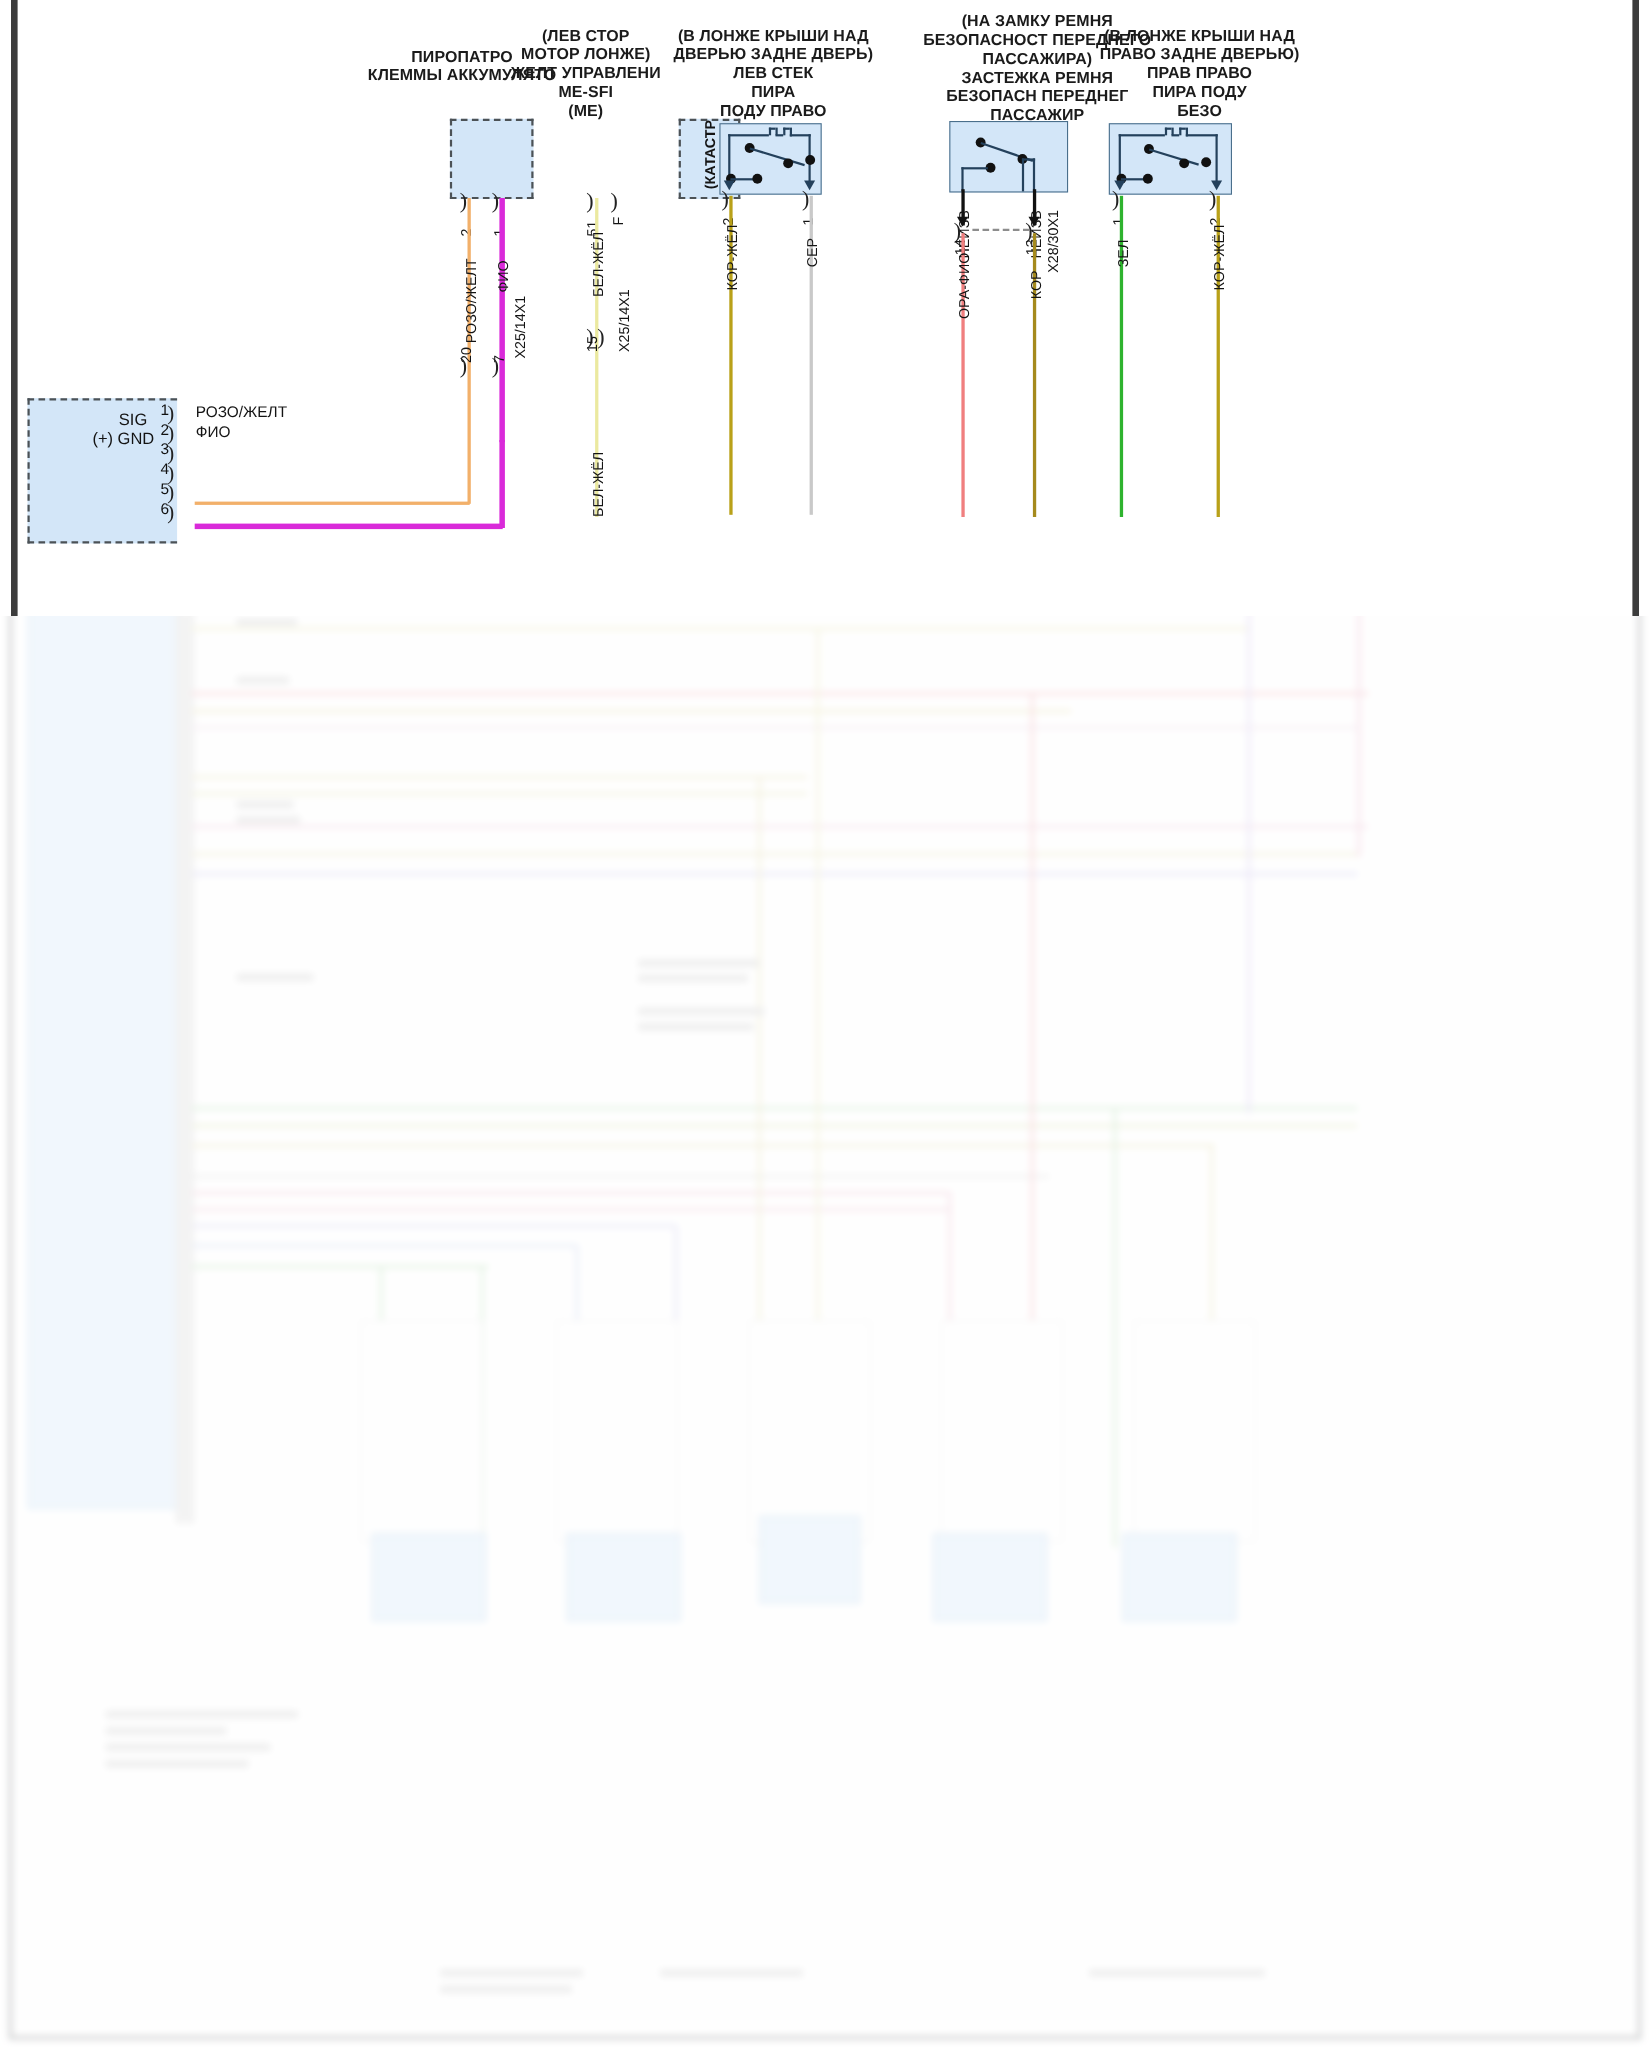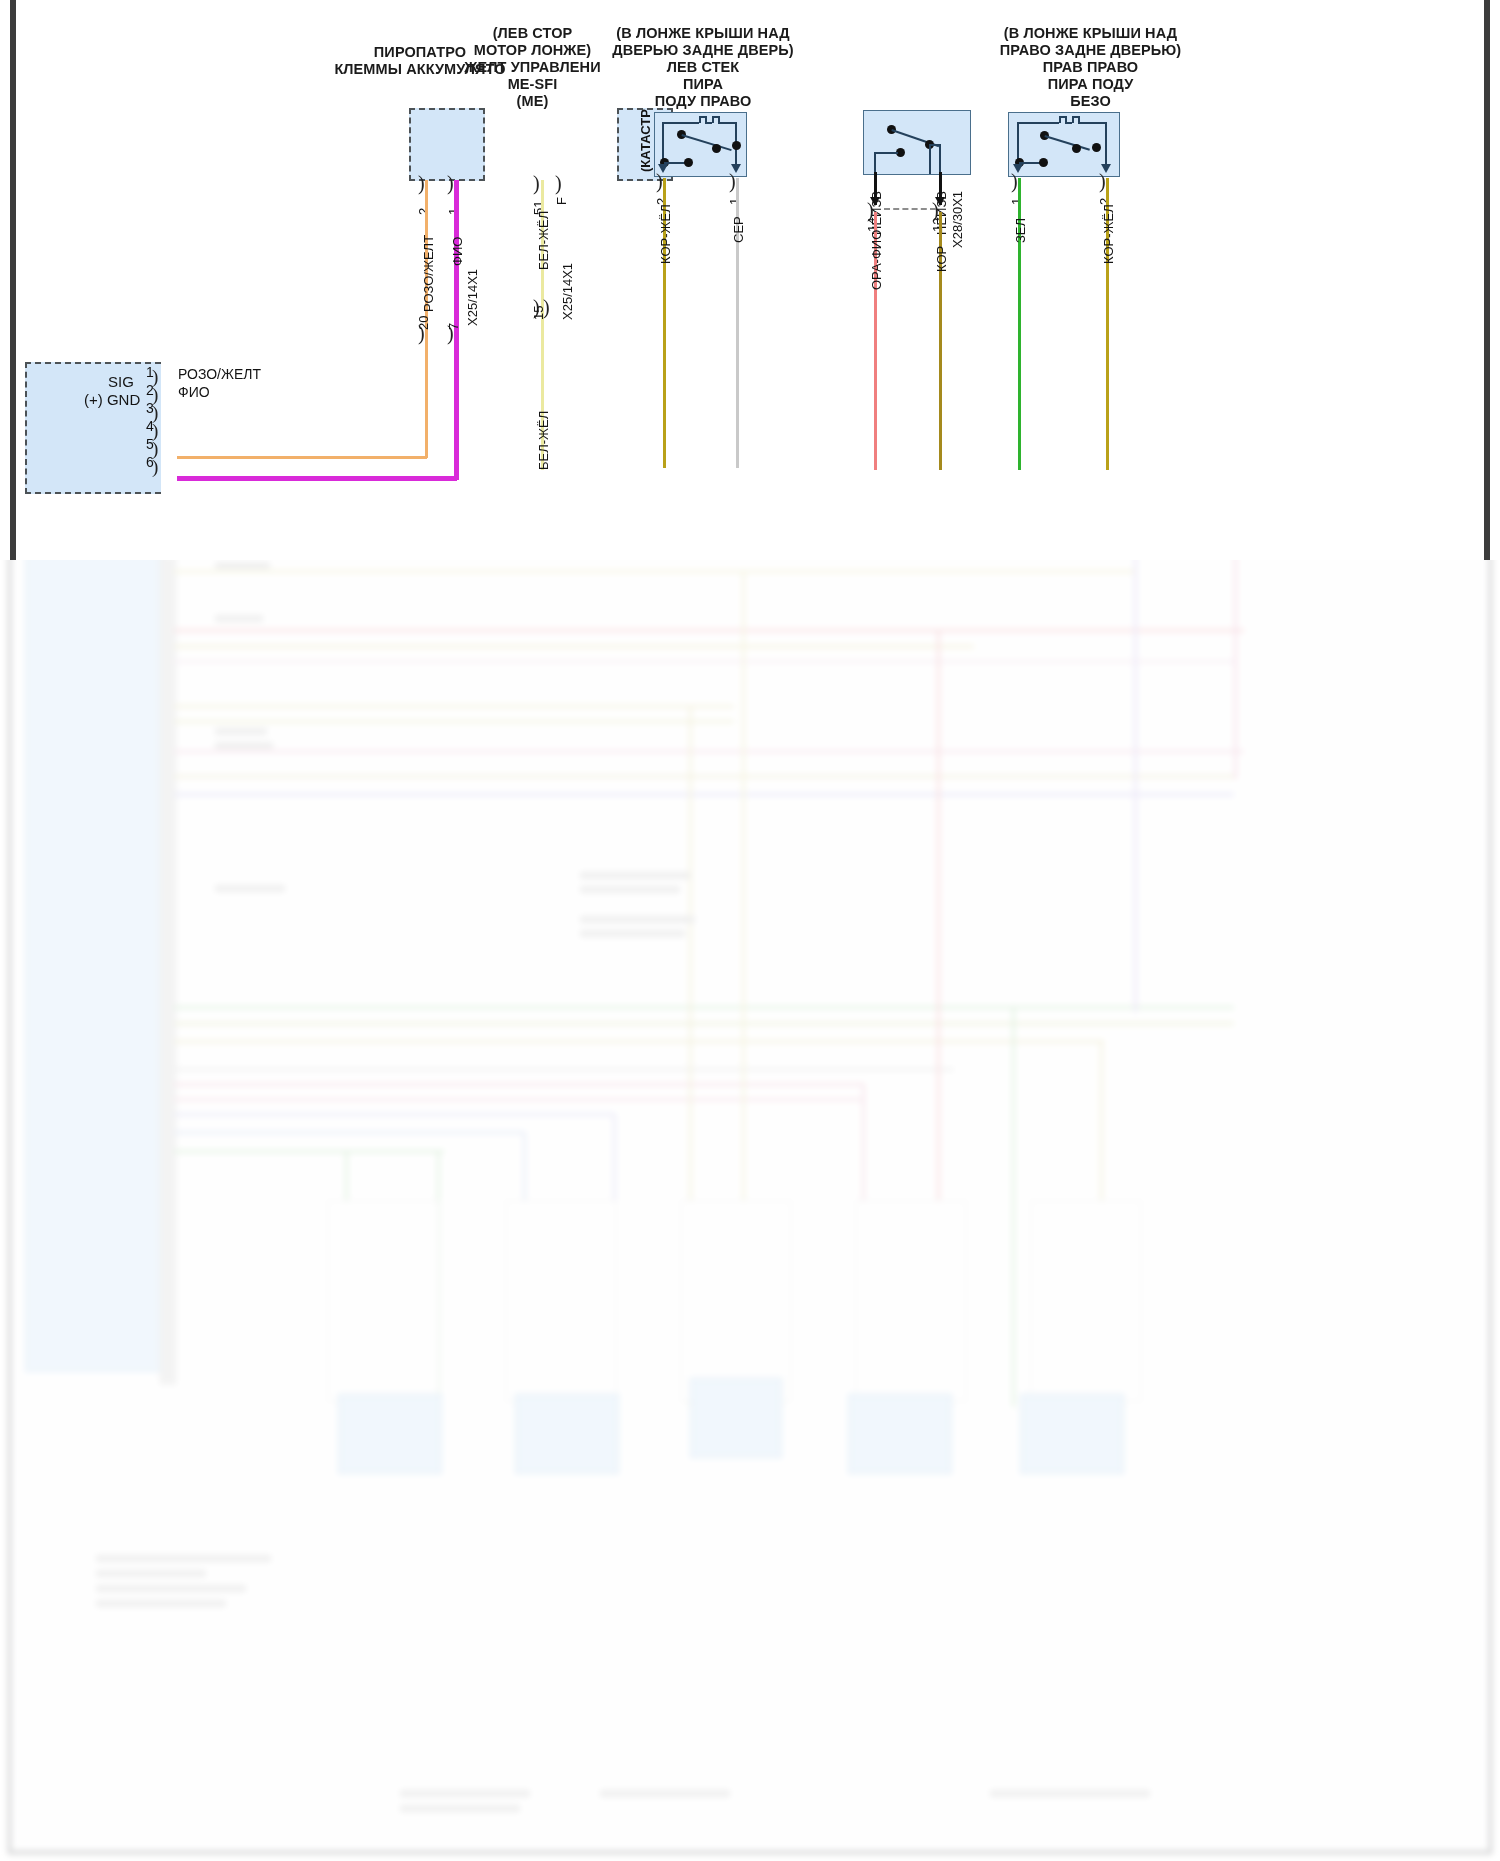--- a/index.html
+++ b/index.html
@@ -219,20 +219,28 @@
     <div class="brk" style="left:729px;top:174px;">)</div>
     <div class="vlabel" style="left:654px;top:205px;">2</div>
     <div class="vlabel" style="left:727px;top:205px;">1</div>
 
     <div class="wire" style="left:663px;top:178px;height:290px;background:#b9a119;"></div>
     <div class="wire" style="left:736px;top:178px;height:290px;background:#c9c9c9;"></div>
 
     <div class="vlabel" style="left:658px;top:264px;">КОР-ЖЁЛ</div>
     <div class="vlabel" style="left:731px;top:243px;">СЕР</div>
 
+    <div class="hdr" style="left:808px;top:12px;width:270px;">
+      <div>(НА ЗАМКУ РЕМНЯ</div>
+      <div>БЕЗОПАСНОСТ ПЕРЕДНЕГО</div>
+      <div>ПАССАЖИРА)</div>
+      <div>ЗАСТЕЖКА РЕМНЯ</div>
+      <div>БЕЗОПАСН ПЕРЕДНЕГ</div>
+      <div>ПАССАЖИР</div>
+    </div>
 
     <div class="devbox" style="left:863px;top:110px;width:106px;height:63px;"></div>
     <div class="dot" style="left:887px;top:125px;"></div>
     <div class="sline" style="left:892px;top:129px;width:50px;height:2px;transform:rotate(19deg);transform-origin:0 0;"></div>
     <div class="dot" style="left:925px;top:140px;"></div>
     <div class="sline" style="left:929px;top:144px;width:2px;height:30px;"></div>
     <div class="sline" style="left:929px;top:144px;width:12px;height:2px;"></div>
     <div class="sline" style="left:939px;top:144px;width:2px;height:30px;"></div>
     <div class="dot" style="left:896px;top:148px;"></div>
     <div class="sline" style="left:874px;top:152px;width:24px;height:2px;"></div>

